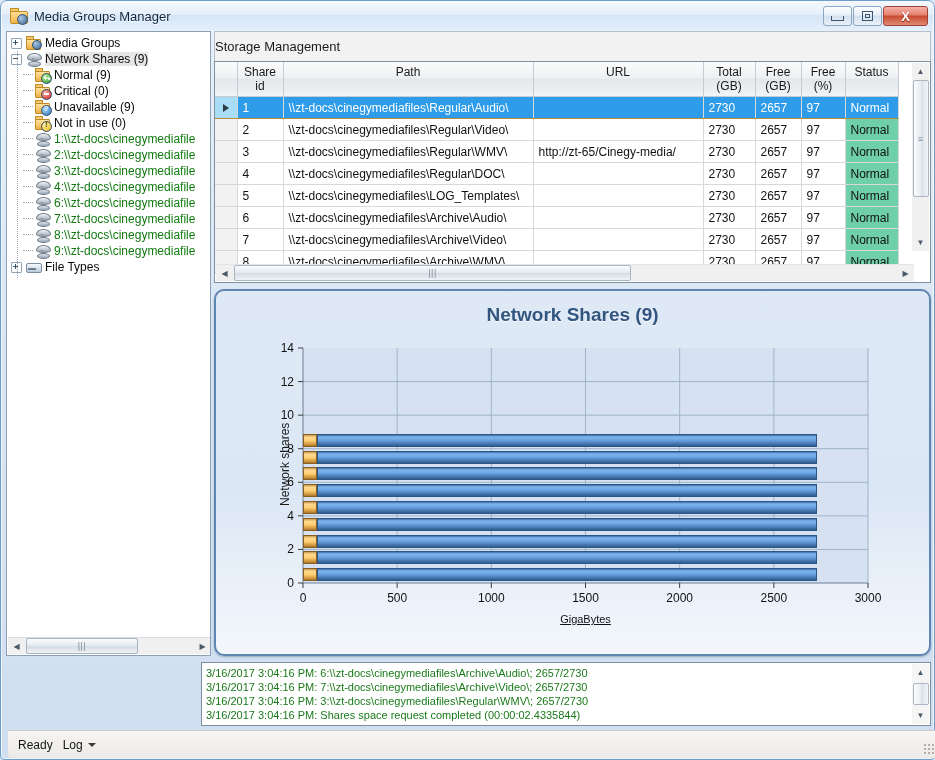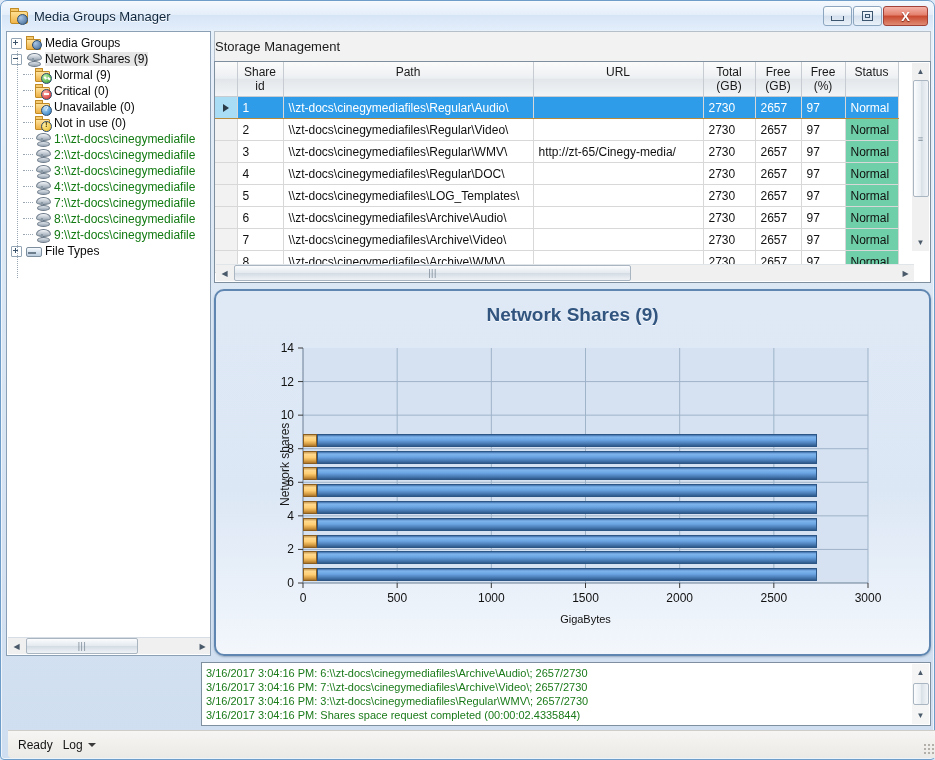--- a/index.html
+++ b/index.html
@@ -320,21 +320,21 @@
             <span class="tlabel ">Critical (0)</span>
           </div>
           <div class="tnode">
             <span class="spacer"></span>
             <span class="dots"></span>
             <span class="ico folder">
               <span class="ftab"></span>
               <span class="fbody"></span>
               <span class="badge blue"></span>
             </span>
-            <span class="tlabel ">Unavailable (0)</span>
+            <span class="tlabel ">Unavailable (9)</span>
           </div>
           <div class="tnode">
             <span class="spacer"></span>
             <span class="dots"></span>
             <span class="ico folder">
               <span class="ftab"></span>
               <span class="fbody"></span>
               <span class="badge yellow"></span>
             </span>
             <span class="tlabel ">Not in use (0)</span>
@@ -371,20 +371,30 @@
           </div>
           <div class="tnode">
             <span class="spacer"></span>
             <span class="dots"></span>
             <span class="ico share">
               <span class="dish"></span>
               <span class="stem"></span>
               <span class="base"></span>
             </span>
             <span class="tlabel green">4:\\zt-docs\cinegymediafile</span>
+          </div>
+          <div class="tnode">
+            <span class="spacer"></span>
+            <span class="dots"></span>
+            <span class="ico share">
+              <span class="dish"></span>
+              <span class="stem"></span>
+              <span class="base"></span>
+            </span>
+            <span class="tlabel green">6:\\zt-docs\cinegymediafile</span>
           </div>
           <div class="tnode">
             <span class="spacer"></span>
             <span class="dots"></span>
             <span class="ico share">
               <span class="dish"></span>
               <span class="stem"></span>
               <span class="base"></span>
             </span>
             <span class="tlabel green">7:\\zt-docs\cinegymediafile</span>
@@ -607,21 +617,21 @@
               <div class="ytick" style="left: 0px; width: 78px; top: 90.5714px;">12</div>
               <div class="ytick" style="left: 0px; width: 78px; top: 57px;">14</div>
               <div class="xtick" style="left: 87px; top: 300px;">0</div>
               <div class="xtick" style="left: 181.167px; top: 300px;">500</div>
               <div class="xtick" style="left: 275.333px; top: 300px;">1000</div>
               <div class="xtick" style="left: 369.5px; top: 300px;">1500</div>
               <div class="xtick" style="left: 463.667px; top: 300px;">2000</div>
               <div class="xtick" style="left: 557.833px; top: 300px;">2500</div>
               <div class="xtick" style="left: 652px; top: 300px;">3000</div>
             </div>
-          <div id="xaxis-title" style="left: 369.5px; top: 322px;">GigaBytes</div>
+          <div id="xaxis-title" style="left: 369.5px; top: 322px; text-decoration: underline;">GigaBytes</div>
         <div class="bar" style="left: 87px; top: 277.107px; width: 514.15px; height: 13px;">
               <span class="used" style="width:13.748333333333335px"></span>
               <span class="free" style="left:13.748333333333335px;width:500.40166666666664px"></span>
             </div>
             <div class="bar" style="left: 87px; top: 260.321px; width: 514.15px; height: 13px;">
               <span class="used" style="width:13.748333333333335px"></span>
               <span class="free" style="left:13.748333333333335px;width:500.40166666666664px"></span>
             </div>
             <div class="bar" style="left: 87px; top: 243.536px; width: 514.15px; height: 13px;">
               <span class="used" style="width:13.748333333333335px"></span>

